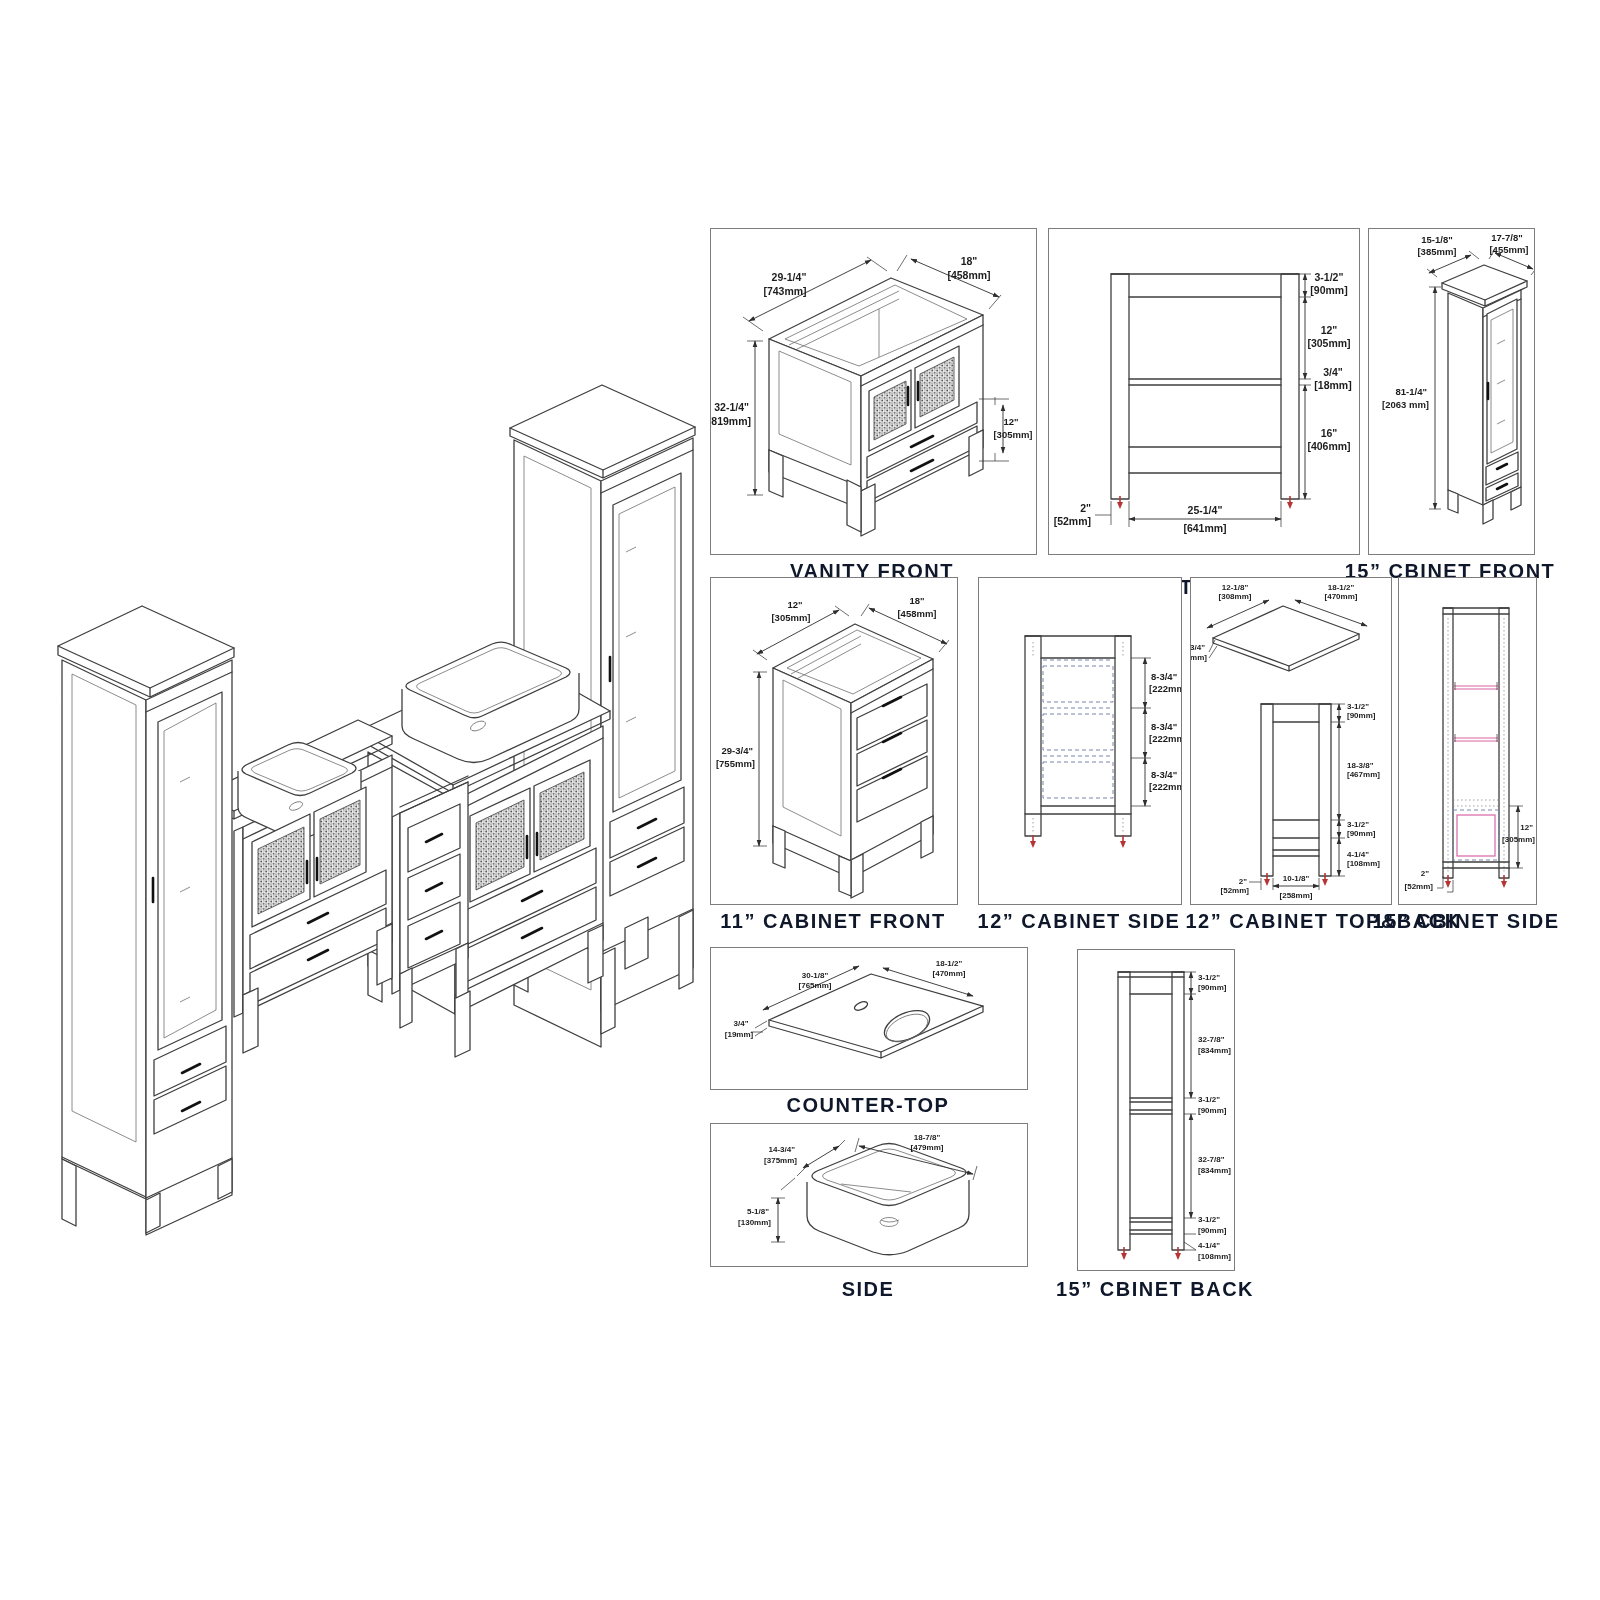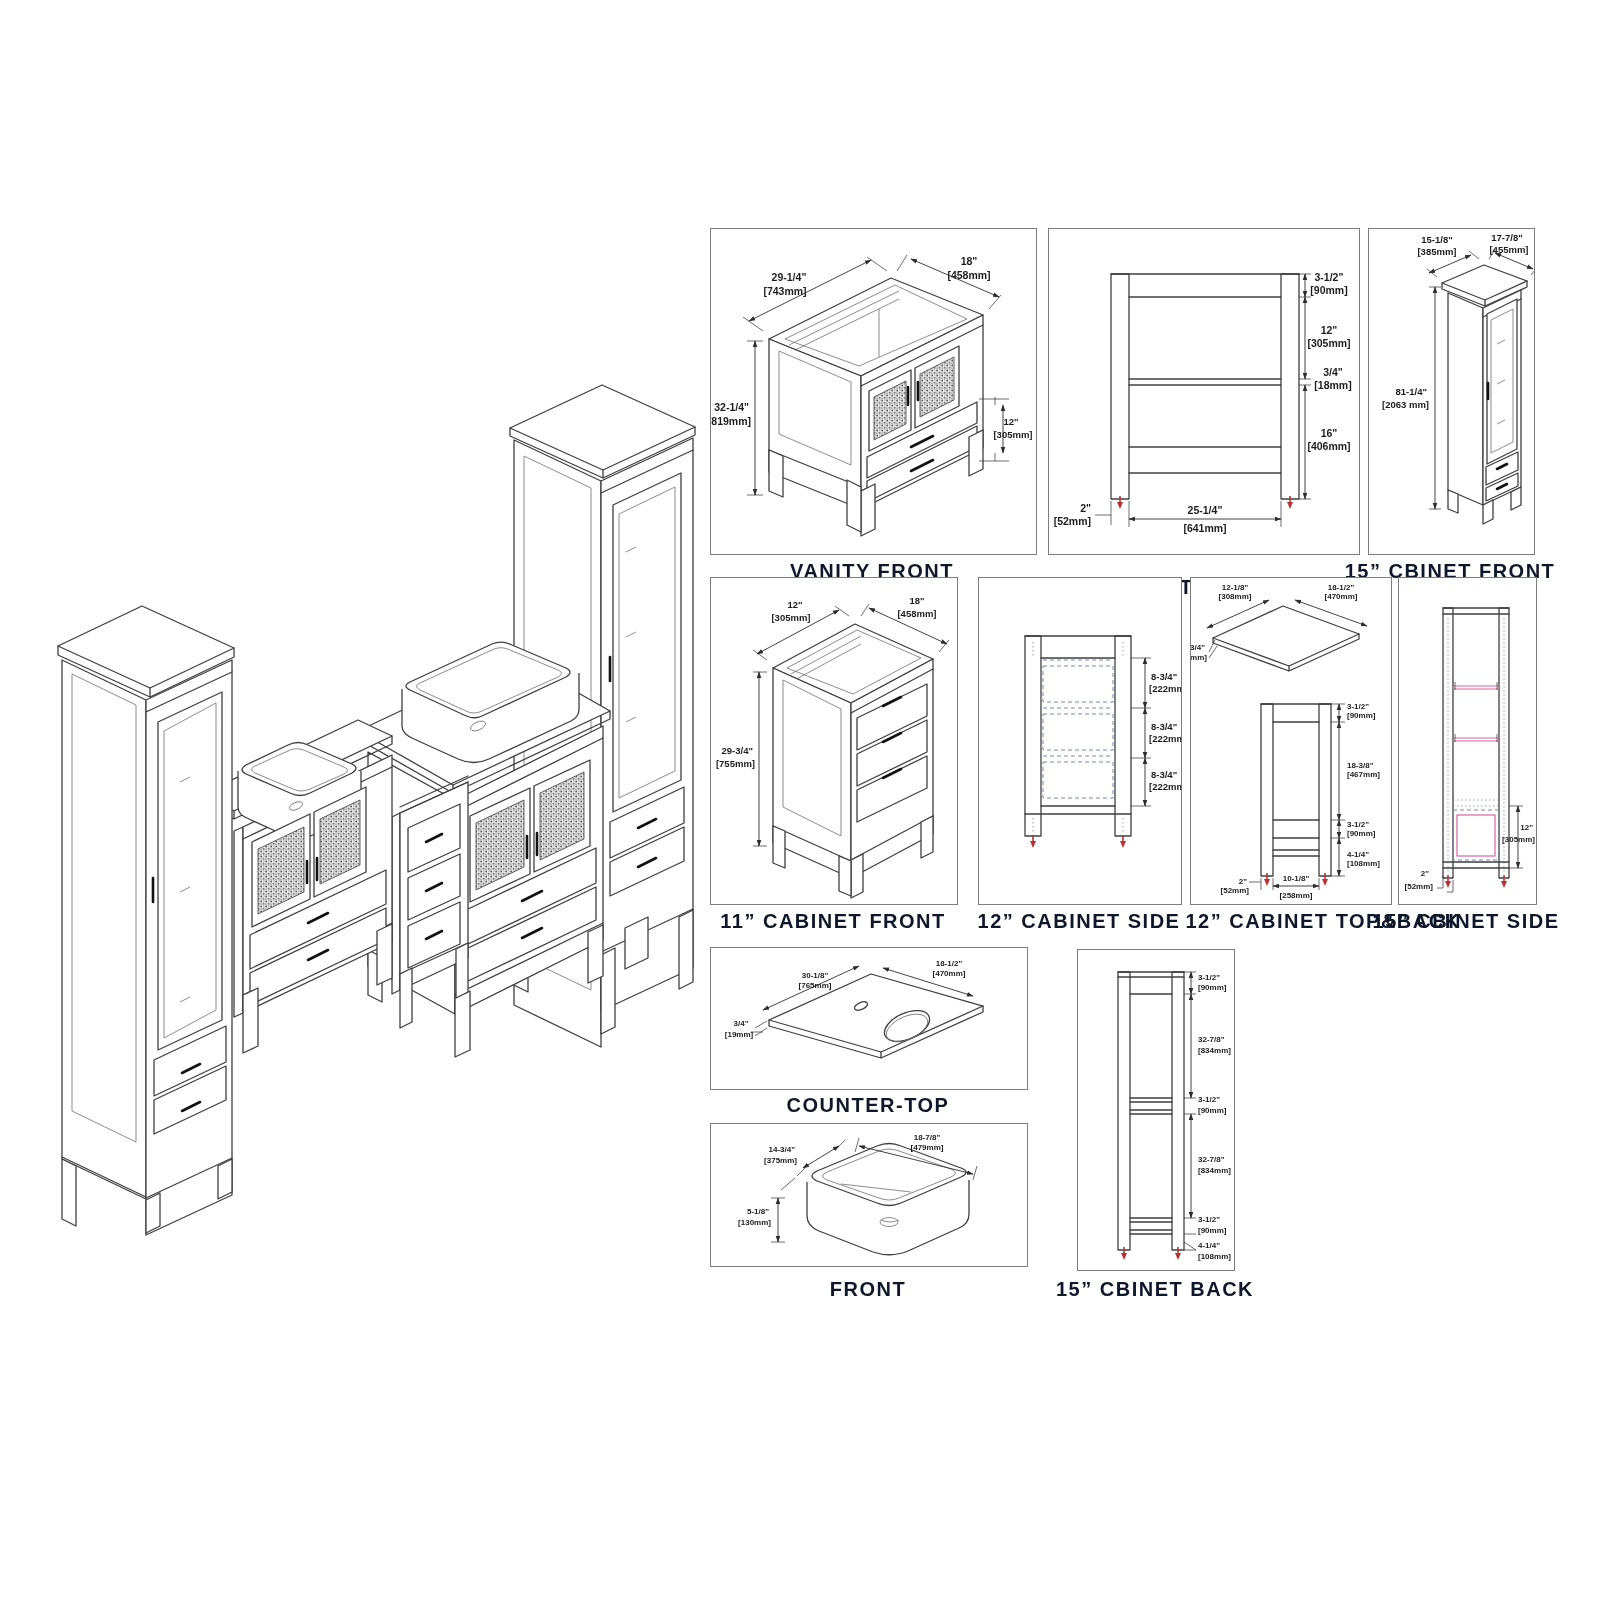--- a/index.html
+++ b/index.html
@@ -475,21 +475,21 @@
     <line class="d" x1="92" y1="44" x2="128" y2="22" marker-start="url(#ar)" marker-end="url(#ar)"></line>
     <text class="dt8" x="84" y="28" text-anchor="end">14-3/4"</text>
     <text class="dt8" x="86" y="39" text-anchor="end">[375mm]</text>
     <path class="e" d="M70,66 L84,54 M60,118 H74 M60,74 H74"></path>
     <line class="d" x1="67" y1="74" x2="67" y2="118" marker-start="url(#ar)" marker-end="url(#ar)"></line>
     <text class="dt8" x="58" y="90" text-anchor="end">5-1/8"</text>
     <text class="dt8" x="60" y="101" text-anchor="end">[130mm]</text>
   </g>
 </svg>
 </div>
-<div class="ptitle" style="left:868px;top:1278px;">FRONT</div>
+<div class="ptitle" style="left:868px;top:1278px;">SIDE</div>
 
 <div class="panel" style="left:1077px;top:949px;width:156px;height:320px;">
 <svg width="156" height="320" viewBox="0 0 156 320">
   <g>
     <rect class="f" x="40" y="22" width="12" height="278"></rect>
     <rect class="f" x="94" y="22" width="12" height="278"></rect>
     <path class="s1" d="M40,22 H106 M40,27 H106 M52,44 H94 M52,148 H94 M52,152 H94 M52,160 H94 M52,164 H94 M52,268 H94 M52,272 H94 M52,280 H94 M52,284 H94"></path>
     <use href="#fa" x="46" y="308"></use>
           <use href="#fa" x="100" y="308"></use>
   </g>

